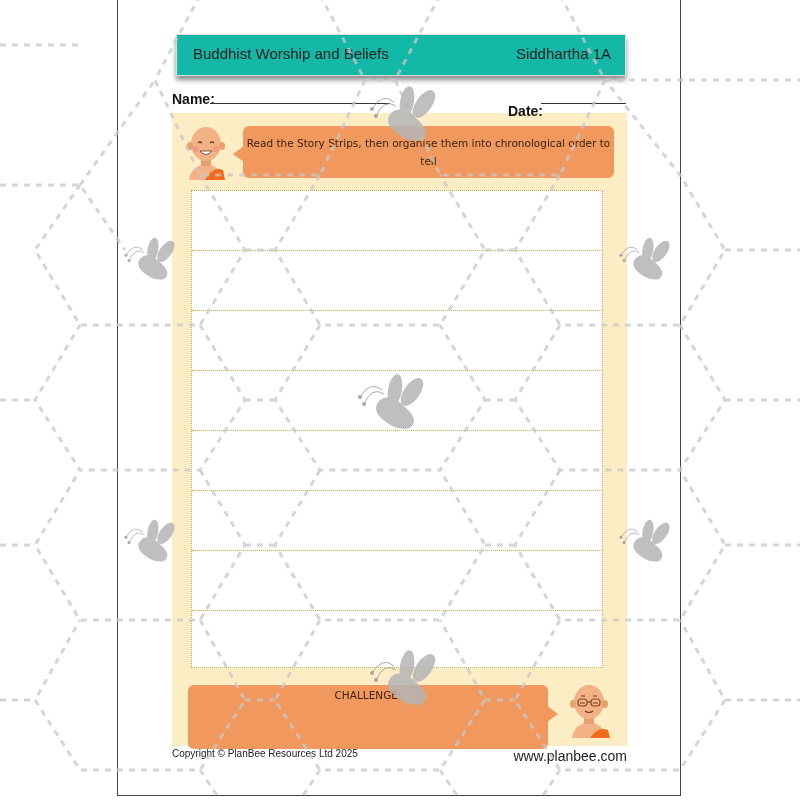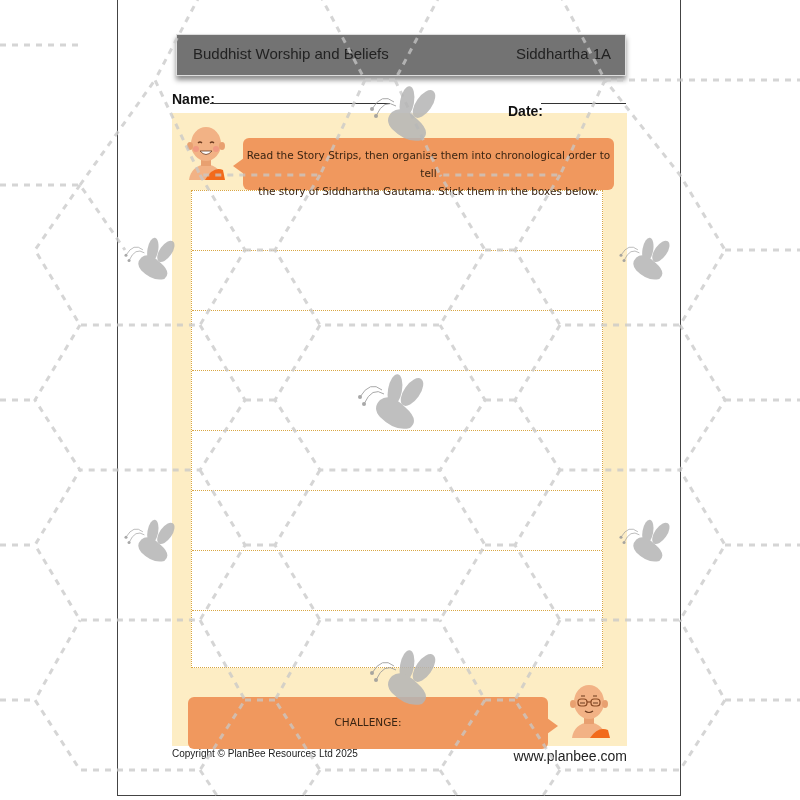--- a/index.html
+++ b/index.html
@@ -1,32 +1,32 @@
 <!DOCTYPE html>
 <html><head>
 <meta charset="utf-8">
 <style>
   html, body { margin:0; padding:0; width:800px; height:800px; background:#ffffff; overflow:hidden; }
   body { position:relative; font-family:"Liberation Sans", sans-serif; color:#222; }
   .page { position:absolute; left:117px; top:-2px; width:564px; height:798px; border:1.5px solid #444; box-sizing:border-box; background:#fff; overflow:hidden; }
   .hexbg { position:absolute; left:0; top:0; width:800px; height:800px; pointer-events:none; z-index:5; }
-  .header-card { position:absolute; left:176px; top:34px; width:448px; height:40px; background:#737373; box-shadow:0 4px 5px rgba(0,0,0,0.45); border:1px solid #ddd; z-index:2; }
+  .header-card { position:absolute; left:176px; top:34px; width:448px; height:40px; background:#14b8a6; box-shadow:0 4px 5px rgba(0,0,0,0.45); border:1px solid #ddd; z-index:2; }
   .header-title { position:absolute; left:16px; top:10px; font-size:15px; color:#222; }
   .header-ws { position:absolute; right:14px; top:10px; font-size:15px; color:#222; }
   .namerow { position:absolute; top:91px; font-size:14px; font-weight:bold; color:#111; z-index:2; }
   .name-label { left:172px; }
   .name-line { position:absolute; left:210px; top:103px; width:180px; border-bottom:1px solid #333; z-index:2; }
   .date-label { left:508px;margin-top:12px; }
   .date-line { position:absolute; left:541px; top:103px; width:85px; border-bottom:1px solid #333; z-index:2; }
   .panel { position:absolute; left:172px; top:113px; width:455px; height:633px; background:#fdedc4; z-index:1; }
   .avatar { position:absolute; width:46px; height:56px; z-index:3; }
-  .bubble { position:absolute; background:#f0985e; border-radius:6px; color:#3a2412; font-family:"DejaVu Sans", sans-serif; font-size:10.5px; text-align:center; line-height:18px; z-index:3;margin-top:12px; }
+  .bubble { position:absolute; background:#f0985e; border-radius:6px; color:#3a2412; font-family:"DejaVu Sans", sans-serif; font-size:10.5px; text-align:center; line-height:18px; z-index:3; }
   .bubble-top { left:243px; top:126px; width:371px; height:52px; padding-top:8px; box-sizing:border-box; }
   .bubble-top::before { content:""; position:absolute; left:-10px; top:20px; border-top:8px solid transparent; border-bottom:8px solid transparent; border-right:11px solid #f0985e; }
-  .bubble-bottom { left:188px; top:685px; width:360px; height:52px; padding-top:16px; box-sizing:border-box; }
+  .bubble-bottom { left:188px; top:685px; width:360px; height:64px; padding-top:1px; box-sizing:border-box; }
   .bubble-bottom::after { content:""; position:absolute; right:-10px; top:21px; border-top:8px solid transparent; border-bottom:8px solid transparent; border-left:11px solid #f0985e; }
   .boxes { position:absolute; left:191px; top:190px; width:412px; height:478px; background:#fff; border:1px dotted #d9a642; box-sizing:border-box; z-index:2; }
   .strip { position:absolute; left:0; width:100%; border-top:1px dotted #d9a642; }
   .footer-left { position:absolute; left:172px; top:748px; font-size:10px; color:#222; z-index:2; }
   .footer-right { position:absolute; right:173px; top:748px; font-size:14px; color:#222; z-index:2; }
   .bee { position:absolute; z-index:6; opacity:0.85; }
 </style>
 </head>
 <body>
 
@@ -53,21 +53,20 @@
   <ellipse cx="39" cy="22" rx="3" ry="4" fill="#e8a070"></ellipse>
   <path d="M15 19 Q17 17 19 19" stroke="#6b3a1f" stroke-width="1.3" fill="none"></path>
   <path d="M27 19 Q29 17 31 19" stroke="#6b3a1f" stroke-width="1.3" fill="none"></path>
   <circle cx="13" cy="25" r="3" fill="#f08a80" opacity="0.6"></circle>
   <circle cx="33" cy="25" r="3" fill="#f08a80" opacity="0.6"></circle>
   <path d="M17 27 Q23 34 29 27 Z" fill="#fff" stroke="#6b3a1f" stroke-width="0.8"></path>
 </svg>
 
 <div class="bubble bubble-top">
   <div>Read the Story Strips, then organise them into chronological order to tell</div>
-  <div>the story of Siddhartha Gautama. Stick them in the boxes below.</div>
 </div>
 
 <div class="boxes">
   <div class="strip" style="top:59px;"></div>
   <div class="strip" style="top:119px;"></div>
   <div class="strip" style="top:179px;"></div>
   <div class="strip" style="top:239px;"></div>
   <div class="strip" style="top:299px;"></div>
   <div class="strip" style="top:359px;"></div>
   <div class="strip" style="top:419px;"></div>

